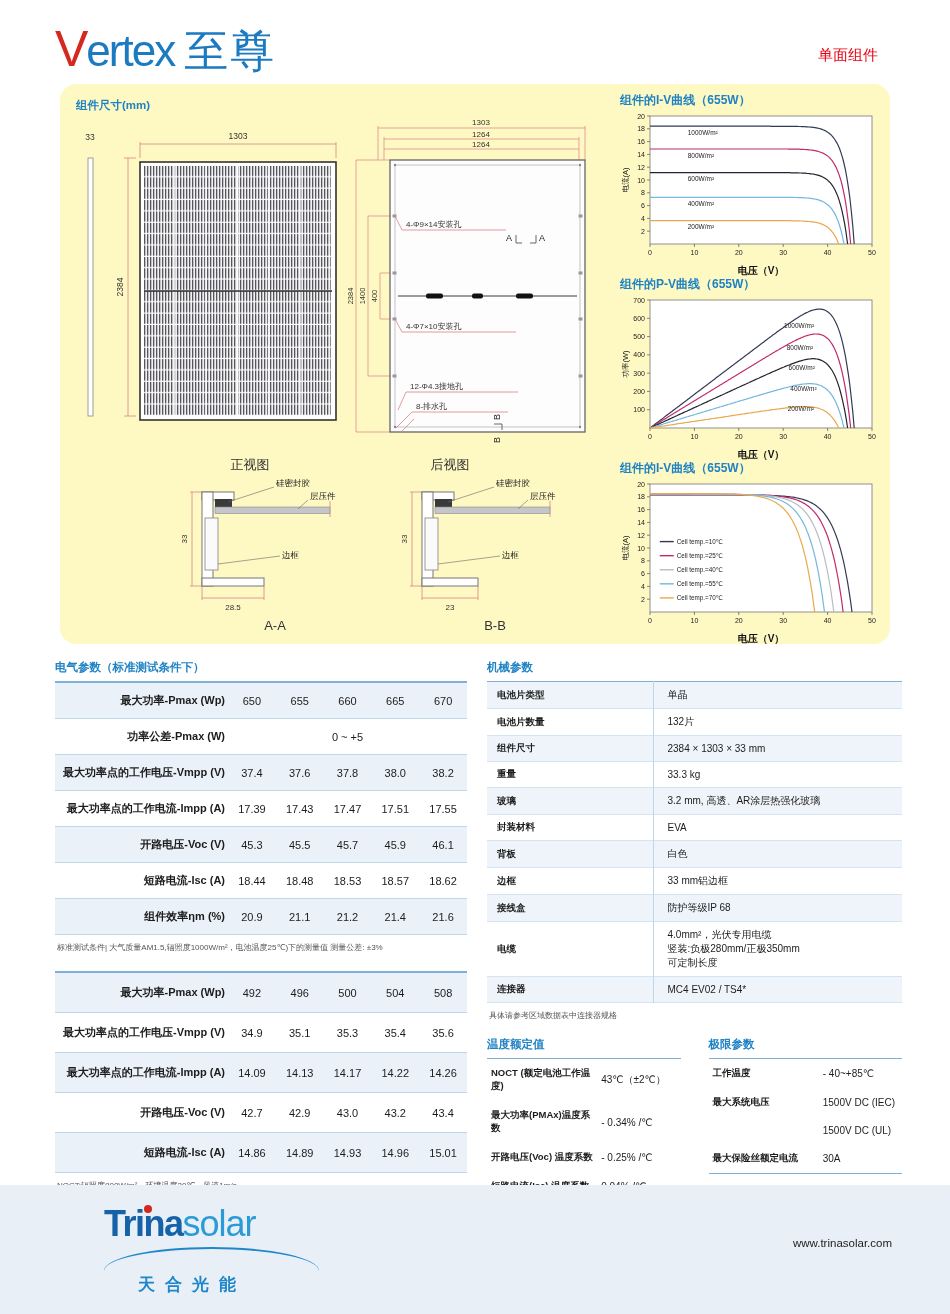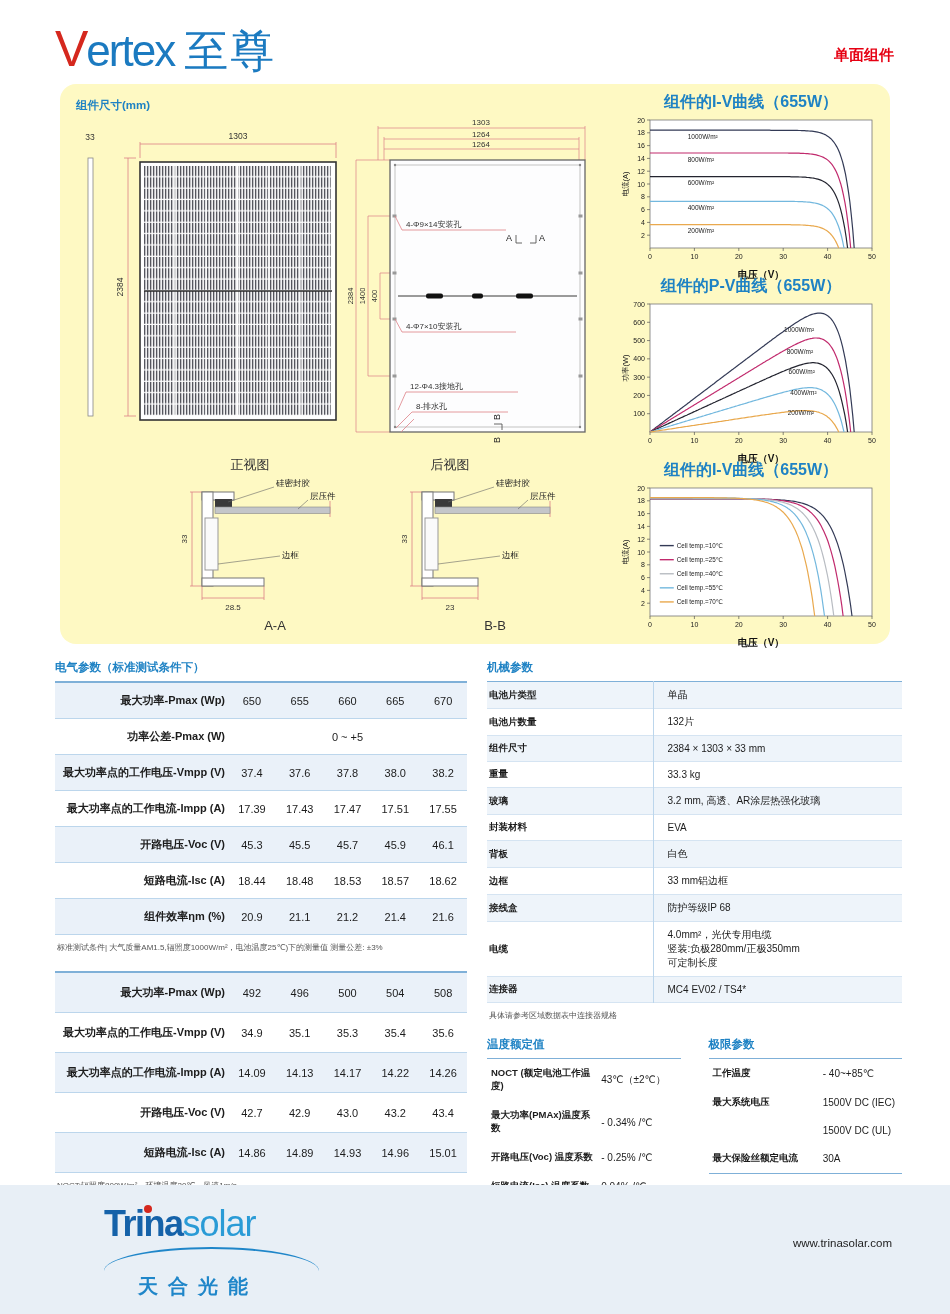--- a/index.html
+++ b/index.html
@@ -4,66 +4,66 @@
 <style>
   html,body{margin:0;padding:0;background:#fff;}
   body{width:950px;height:1314px;position:relative;font-family:"Liberation Sans","DejaVu Sans",sans-serif;overflow:hidden;}
   svg{font-family:inherit;overflow:visible;}
   .abs{position:absolute;}
 
   
   .logo-vertex{left:55px;top:20px;font-weight:normal;font-size:44px;letter-spacing:-2px;color:#1b7ac0;}
   .logo-vertex .v{color:#d5281e;font-size:50px;}
   .logo-vertex .cn{margin-left:10px;letter-spacing:2px;}
-  .module-type{right:56px;top:46px;color:#e60012;font-weight:bold;font-size:15px;}
+  .module-type{right:72px;top:46px;color:#e60012;font-weight:normal;font-size:15px;}
 
   
   .dim-panel{left:60px;top:84px;width:830px;height:560px;background:#fef9c3;border-radius:16px;}
   .panel-title{left:16px;top:14px;color:#1e82c4;font-weight:bold;font-size:11.5px;}
   .fig-caption{color:#333;font-size:13px;text-align:center;}
   .chart-block{position:absolute;width:262px;}
-  .chart-title{text-align:center;color:#1e82c4;font-weight:bold;font-size:16px;margin-bottom:1px;}
+  .chart-title{color:#1e82c4;font-weight:bold;font-size:12px;margin-bottom:1px;}
 
   
   .col-left{position:absolute;left:55px;top:660px;width:412px;}
   .col-right{position:absolute;left:487px;top:660px;width:415px;}
   .sec-title{color:#1e82c4;font-weight:bold;font-size:11.5px;margin-bottom:6px;}
   table{width:100%;border-collapse:collapse;}
   .matrix{border-top:2px solid #7fb0d8;border-bottom:1px solid #7fb0d8;}
   .matrix tr{border-bottom:1px solid #bcd6ec;}
   .matrix tr:nth-child(odd){background:#eaf1f9;}
   .matrix td{padding:10px 3px;}
   .matrix .lbl{font-size:11px;font-weight:bold;color:#1c1c1c;padding-left:8px;width:42%;text-align:right;margin-top:16px;}
   .matrix .val{font-size:11px;color:#1c1c1c;text-align:center;}
   .tbl-noct td{padding:12px 3px;}
   .footnote{font-size:8px;color:#555;margin:7px 0 18px 2px;}
   .pair{border-top:1.5px solid #7fb0d8;border-bottom:1.5px solid #7fb0d8;}
   .pair tr{border-bottom:1px solid #d5e4f2;}
   .pair tr:nth-child(odd){background:#eef4fa;}
   .pair td{padding:6px 4px;}
-  .pair .lbl{width:40%;font-size:9.5px;font-weight:bold;color:#1c1c1c;padding-left:2px;text-align:left;}
+  .pair .lbl{width:40%;font-size:9.5px;font-weight:bold;color:#1c1c1c;padding-left:10px;text-align:left;}
   .pair .val{font-size:10px;color:#1c1c1c;text-align:left;padding-left:14px;border-left:1px solid #bcd6ec;white-space:pre-line;}
   .mini{border-top:1.5px solid #7fb0d8;border-bottom:1.5px solid #7fb0d8;}
   .mini td{padding:8px 2px;}
   .mini .lbl{width:58%;font-size:9.5px;font-weight:bold;color:#1c1c1c;text-align:left;padding-left:4px;}
   .mini .val{font-size:10px;color:#1c1c1c;text-align:left;}
   .two-col{display:flex;gap:28px;margin-top:16px;}
   .two-col>div{flex:1;}
   .wlist{list-style:none;margin:0;padding:0;border-top:1.5px solid #7fb0d8;border-bottom:1.5px solid #7fb0d8;}
   .wlist li{font-size:10px;color:#1c1c1c;font-weight:600;padding:9px 0 3px 8px;}
   .wlist li:last-child{padding-bottom:12px;}
 
   
   .footer{left:0;top:1185px;width:950px;height:129px;background:#e8eff6;}
   .footer-logo{left:104px;top:18px;}
   .t-trina{font-size:36px;font-weight:bold;color:#1562a9;letter-spacing:-1.5px;}
   .t-solar{font-size:36px;color:#2a9bd6;letter-spacing:-1px;}
   .t-dot{position:absolute;left:40px;top:2px;width:8px;height:8px;background:#d5281e;border-radius:50%;}
   .t-arc{width:215px;height:22px;border-top:2.5px solid #1f86c9;border-radius:50%/100% 100% 0 0;margin-top:2px;}
-  .t-cn{font-size:20px;color:#1f86c9;font-weight:bold;letter-spacing:10px;margin:2px 0 0 34px;}
+  .t-cn{font-size:17px;color:#1f86c9;font-weight:bold;letter-spacing:10px;margin:2px 0 0 34px;}
   .footer-notes{left:430px;top:28px;font-size:10.5px;color:#333;line-height:25px;font-weight:600;}
   .footer-url{right:58px;top:52px;font-size:11.5px;color:#222;}
 </style>
 </head>
 <body>
 
 <div class="abs logo-vertex">
   <span class="v">V</span><span>ertex</span><span class="cn">至尊</span>
 </div>
 <div class="abs module-type">单面组件</div>

